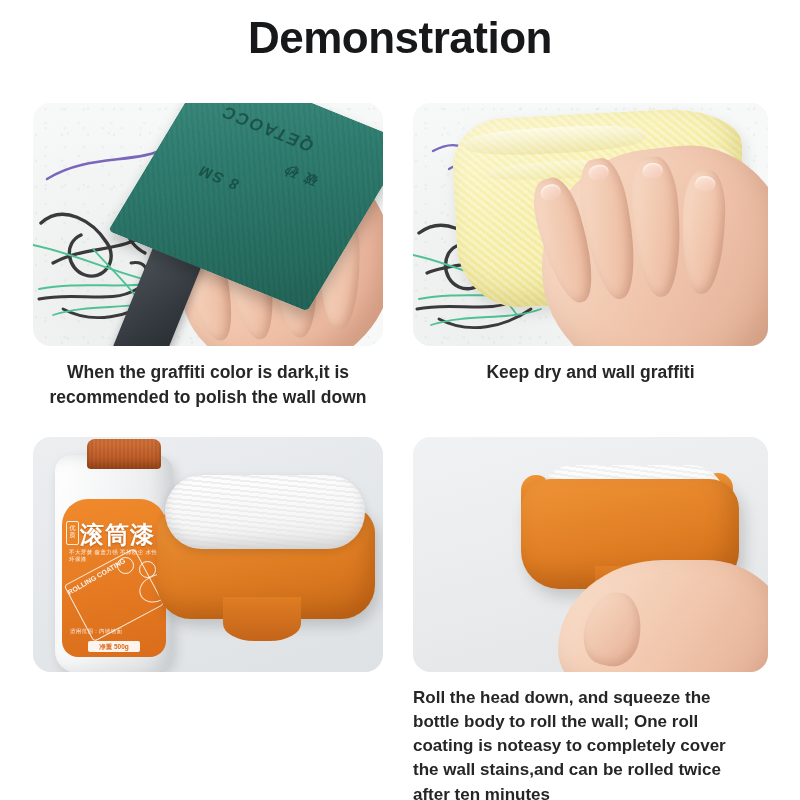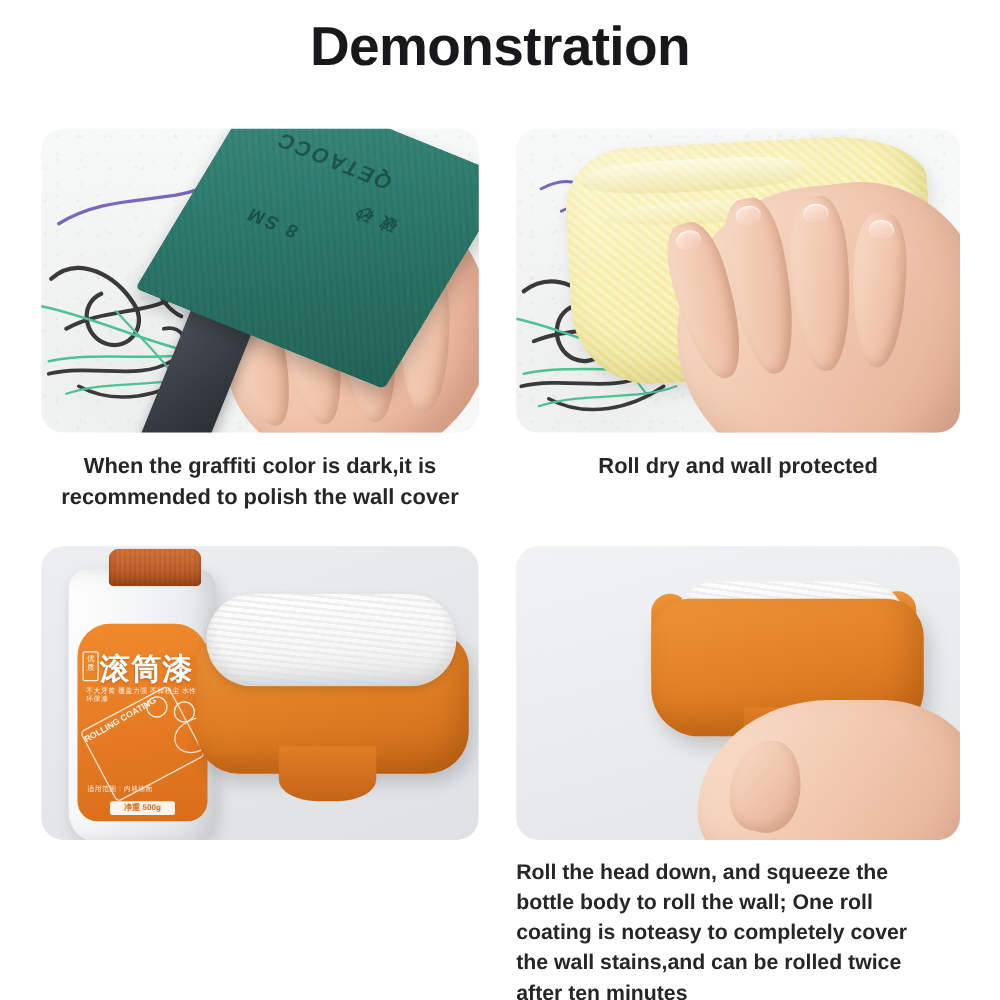--- a/index.html
+++ b/index.html
@@ -404,21 +404,21 @@
       </div>
 
       <div class="sandblock-edge"></div>
       <div class="sandblock">
         <span class="blk-print" style="left:36px; top:30px; font-size:17px; letter-spacing:2px;">QETAOCC</span>
         <span class="blk-print" style="left:46px; top:96px; font-size:15px; letter-spacing:2px;">8 SM</span>
         <span class="blk-print" style="left:120px; top:62px; font-size:13px; letter-spacing:2px;">破 砂</span>
       </div>
     </div>
     <div class="caption">When the graffiti color is dark,it is
-recommended to polish the wall cover</div>
+recommended to polish the wall down</div>
   </div>
 
   <div class="cell cell-1">
     <div class="photo">
       <div class="wall-bg"></div>
       <div class="wall-tex"></div>
 
       <svg class="scribbles" viewBox="0 0 355 243">
         <g fill="none" stroke-linecap="round">
           <path d="M6,130 C30,112 58,128 72,152 C84,172 64,192 46,184 C28,176 28,148 46,142" stroke="#3a3a3c" stroke-width="3.4"></path>
@@ -448,21 +448,21 @@
           <div class="nail" style="left:13px; top:6px;"></div>
         </div>
         <div class="finger" style="left:96px;  top:8px;  width:46px; height:140px; transform:rotate(2deg);">
           <div class="nail" style="left:13px; top:6px;"></div>
         </div>
         <div class="finger" style="left:144px; top:26px; width:42px; height:124px; transform:rotate(8deg);">
           <div class="nail" style="left:11px; top:6px;"></div>
         </div>
       </div>
     </div>
-    <div class="caption">Roll dry and wall protected</div>
+    <div class="caption">Keep dry and wall graffiti</div>
   </div>
 
   <div class="cell cell-2">
     <div class="photo">
       <div class="studio-bg"></div>
 
       <div class="bottle">
         <div class="bottle-cap"></div>
         <div class="bottle-label">
           <div class="lbl-badge">优质</div>

